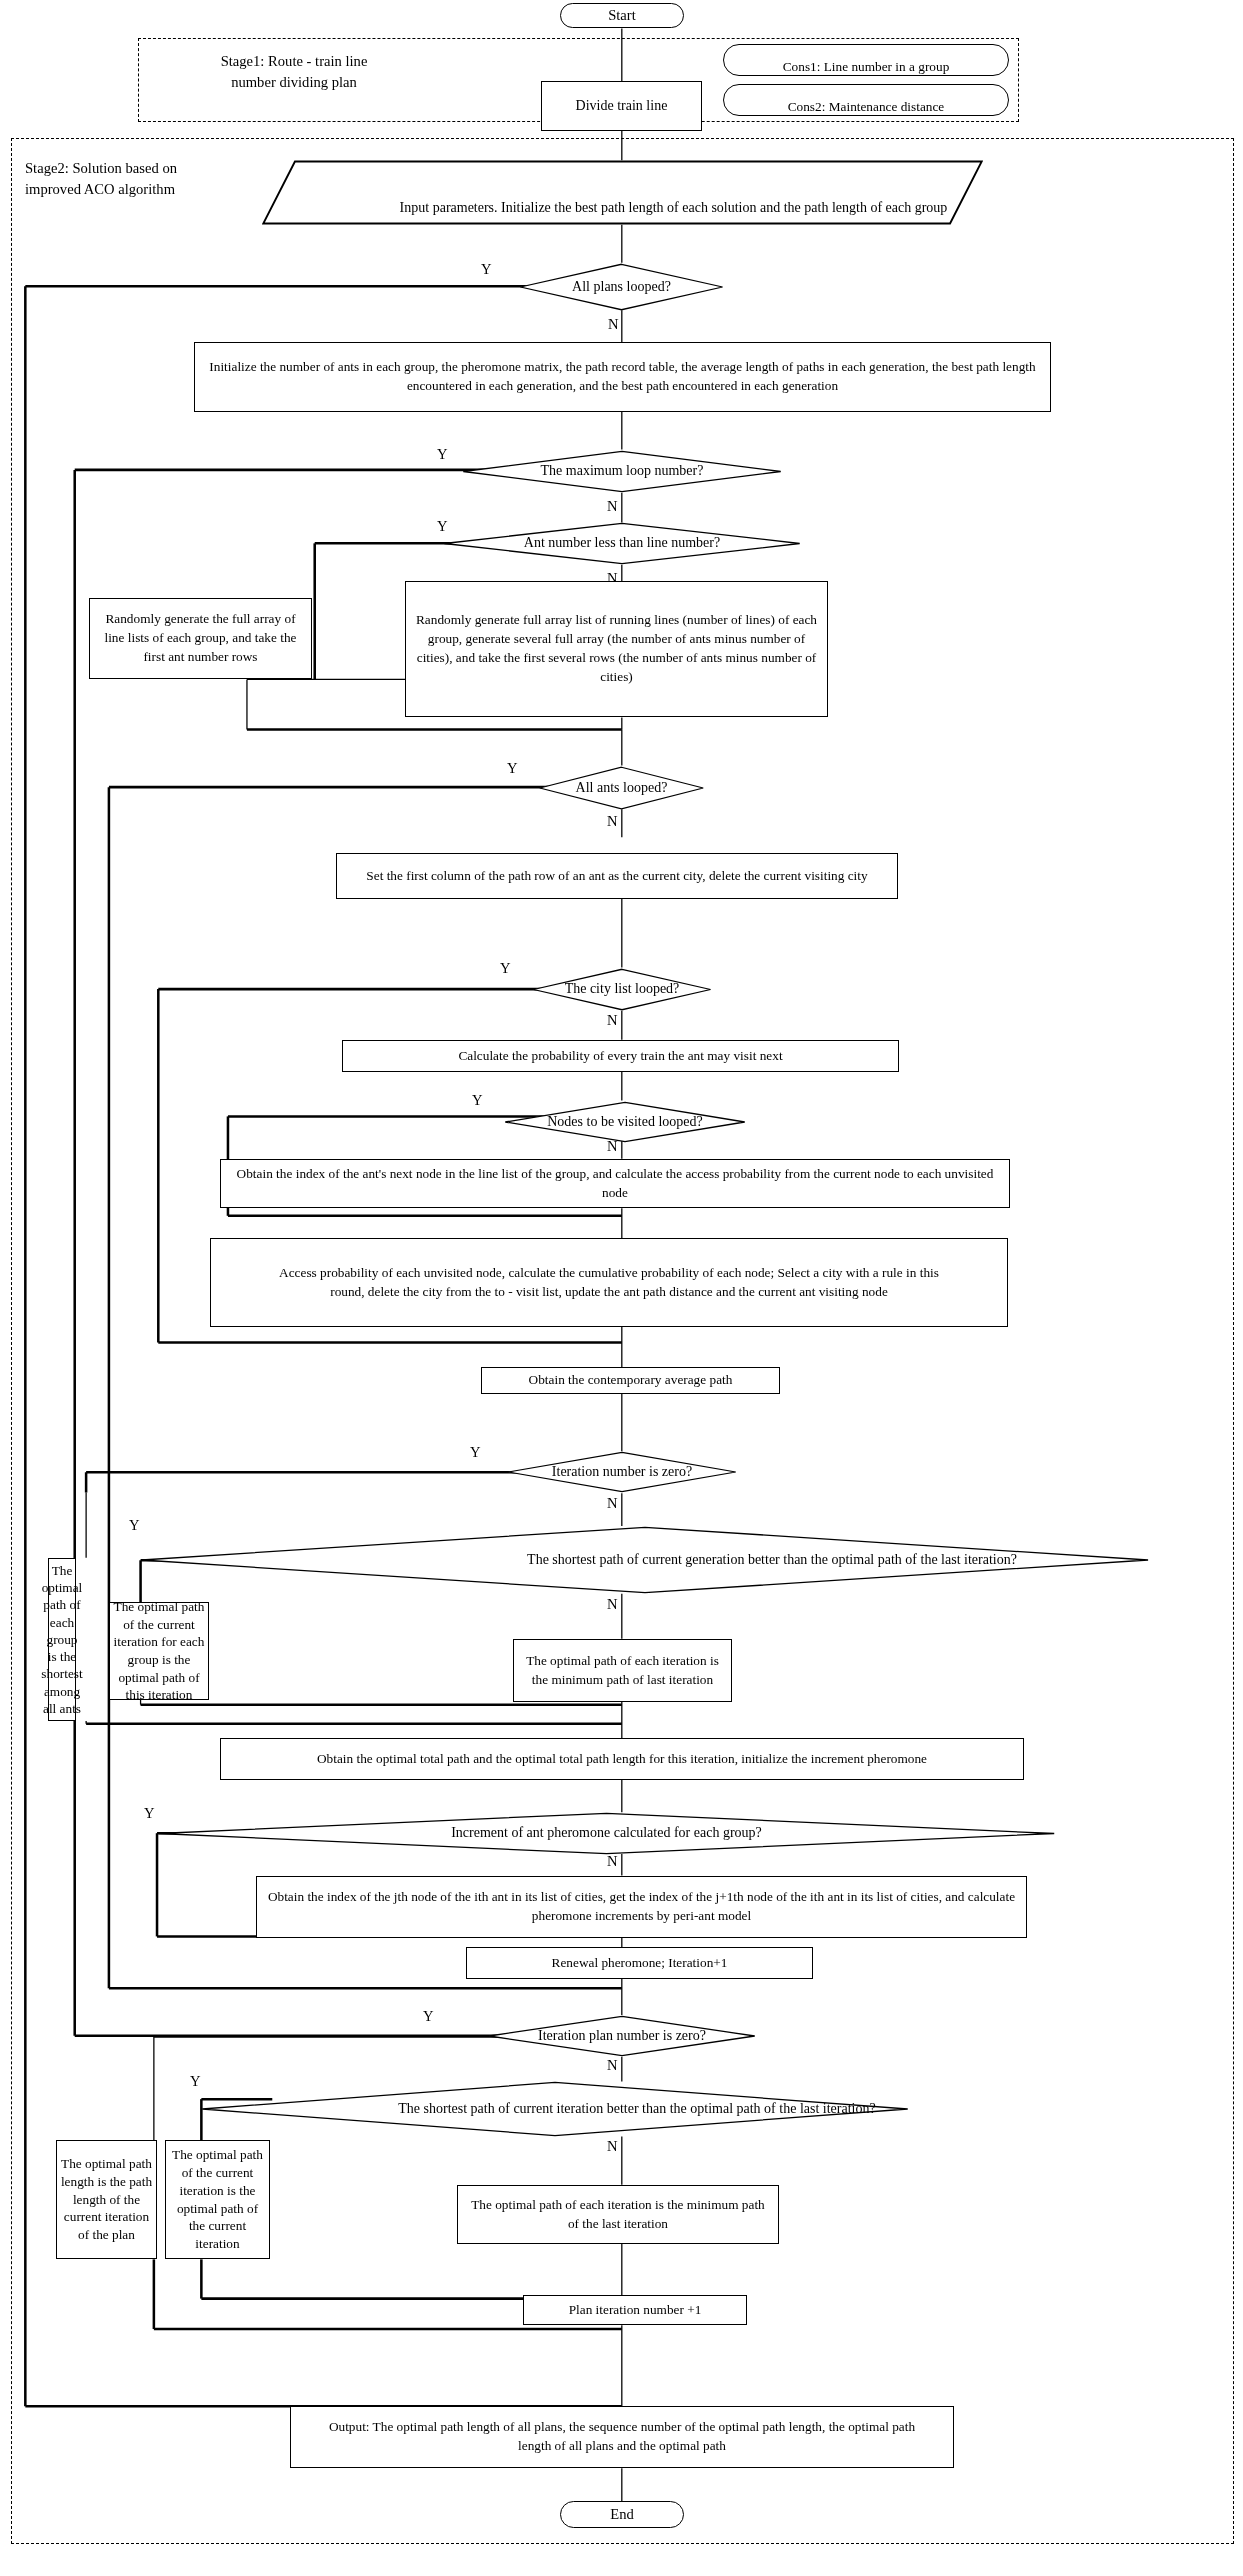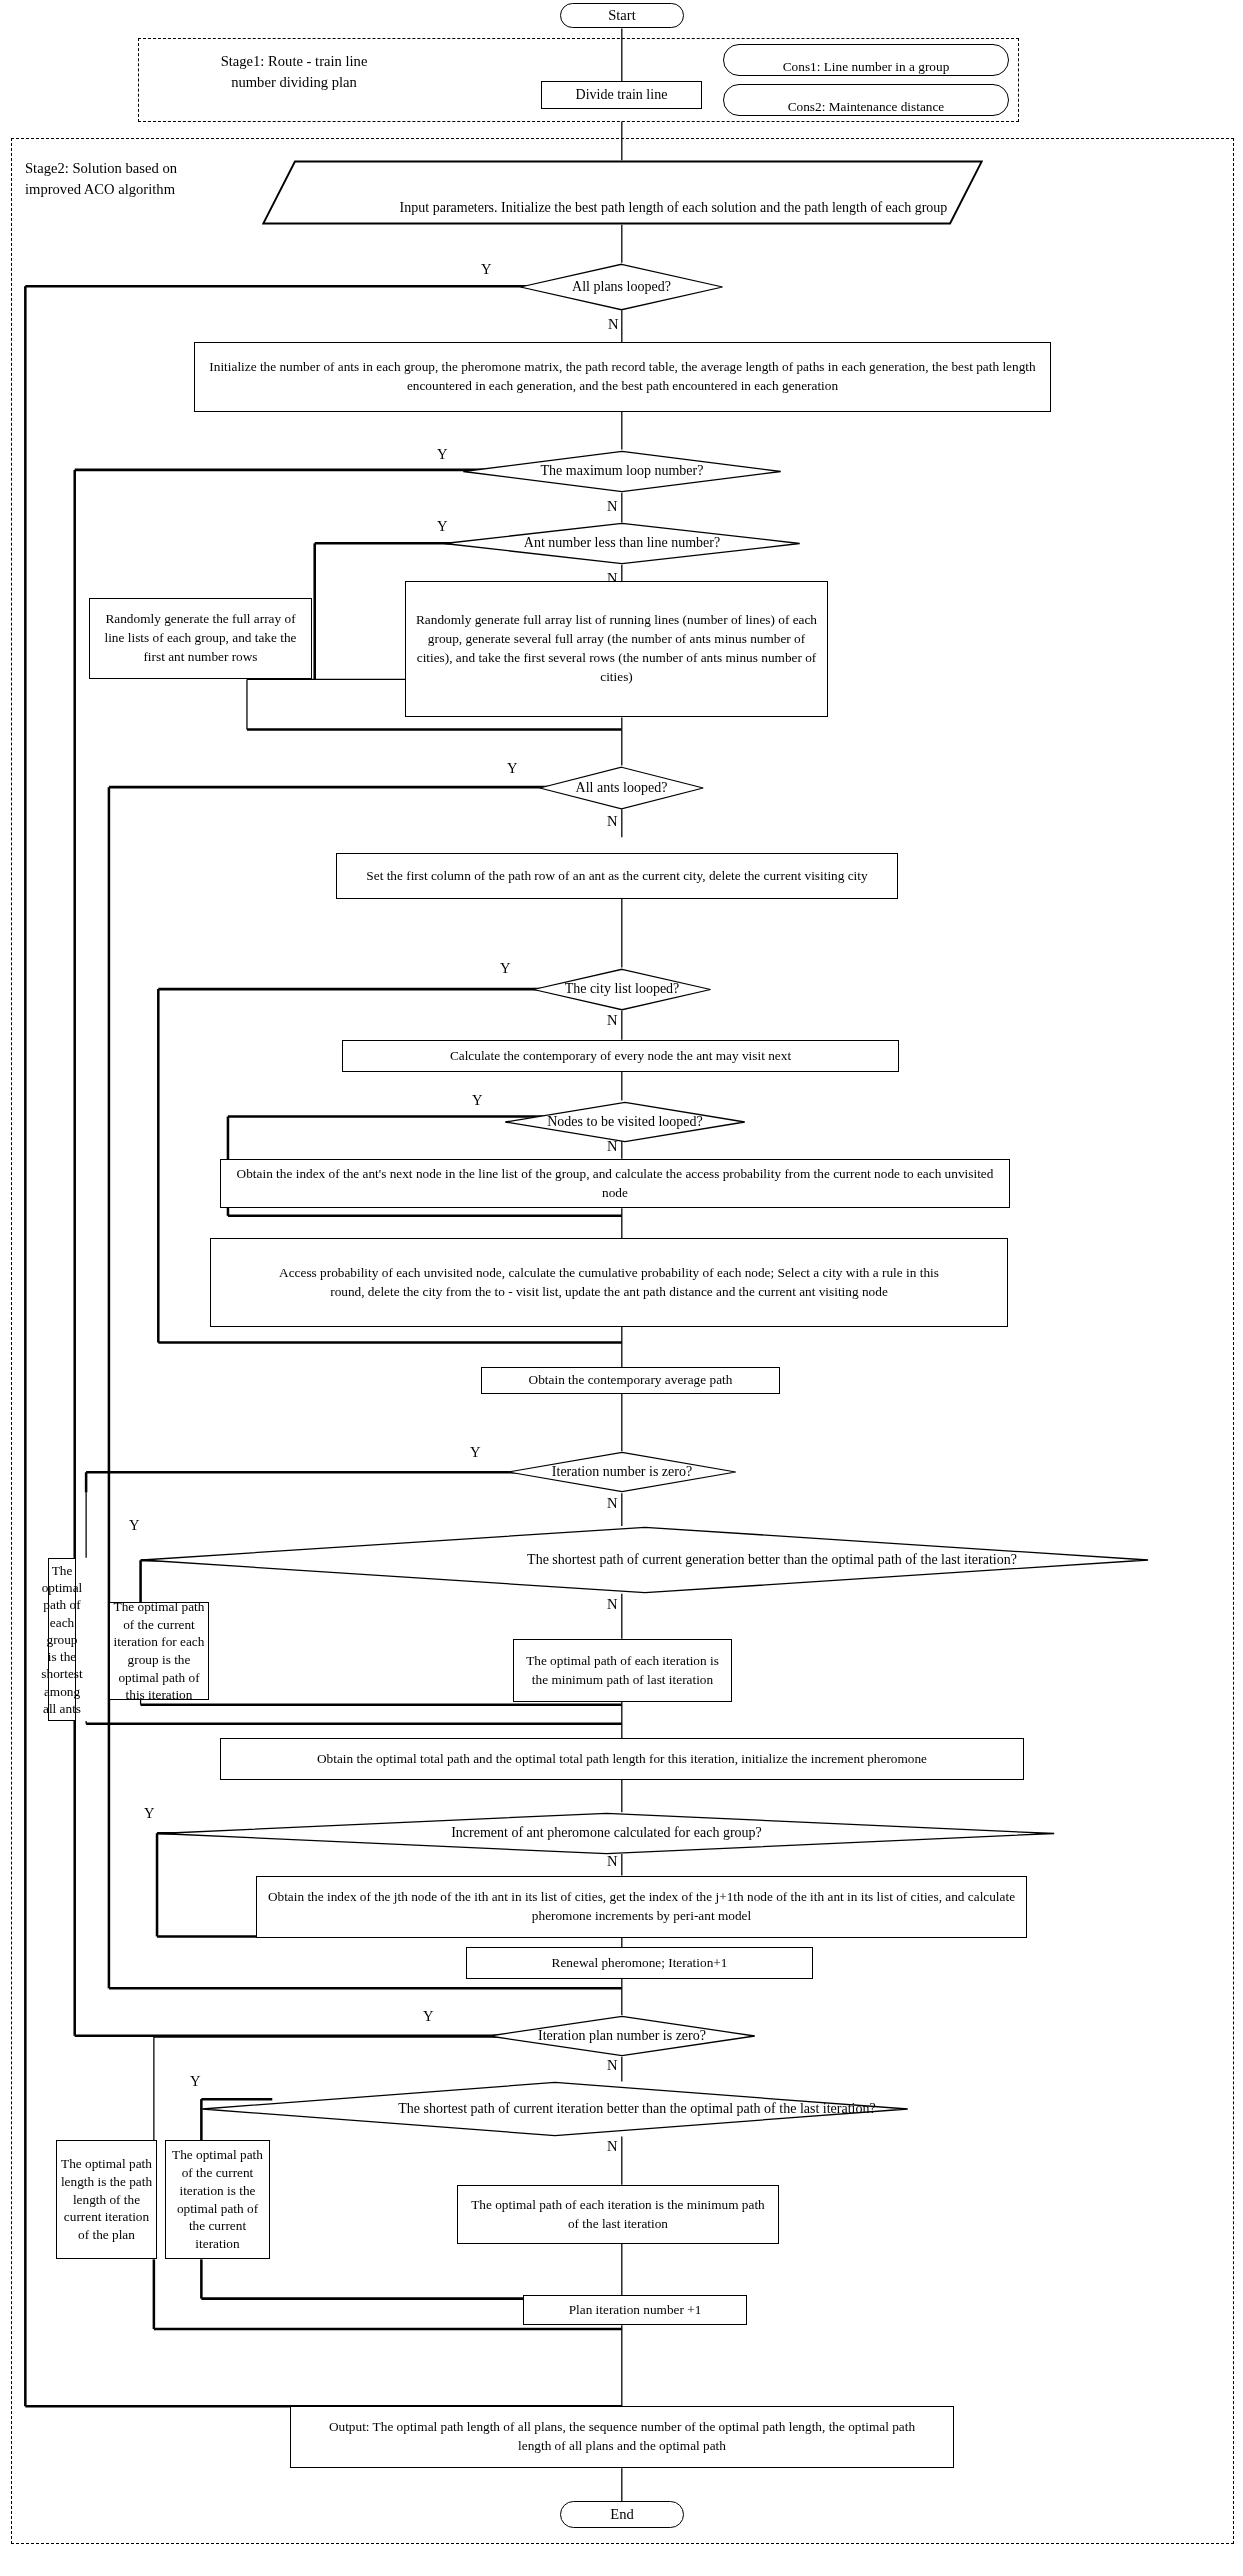--- a/index.html
+++ b/index.html
@@ -166,21 +166,21 @@
   </div>
 
   <div class="node term f23" style="left:560px;top:3.2px;width:124px;height:25px;">
     <span>Start</span>
   </div>
 
   <div class="node term f23" style="left:560px;top:2501px;width:124px;height:26.6px;">
     <span>End</span>
   </div>
 
-  <div class="node proc f22" style="left:541px;top:81px;width:161px;height:28px;">
+  <div class="node proc f22" style="left:541px;top:81px;width:161px;height:50px;">
     <span class="t">Divide train line</span>
   </div>
 
   <div class="node cons f21" style="left:723px;top:44px;width:286px;height:32px;">
     <span class="t">Cons1: Line number in a group</span>
   </div>
 
   <div class="node cons f21" style="left:723px;top:84px;width:286px;height:32px;">
     <span class="t">Cons2: Maintenance distance</span>
   </div>
@@ -259,21 +259,21 @@
       <polygon points="142,2 282,34 142,66 2,34" fill="#fff" stroke="#000" stroke-width="2"></polygon>
     </svg>
     <div class="dt f22">
         <span>The city list looped?</span>
       </div>
   </div>
   <div class="yn" style="left:500px;top:961px;"><span>Y</span></div>
   <div class="yn" style="left:607px;top:1013px;"><span>N</span></div>
 
   <div class="node proc f21" style="left:342px;top:1040px;width:557px;height:32px;">
-    <span class="t">Calculate the contemporary of every node the ant may visit next</span>
+    <span class="t">Calculate the probability of every train the ant may visit next</span>
   </div>
 
   <div class="dec" style="left:504px;top:1101px;width:242px;height:42px;">
     <svg width="242" height="42" viewBox="0 0 382 66">
       <polygon points="191,2 380,33 191,64 2,33" fill="#fff" stroke="#000" stroke-width="2"></polygon>
     </svg>
     <div class="dt f22">
         <span>Nodes to be visited looped?</span>
       </div>
   </div>

